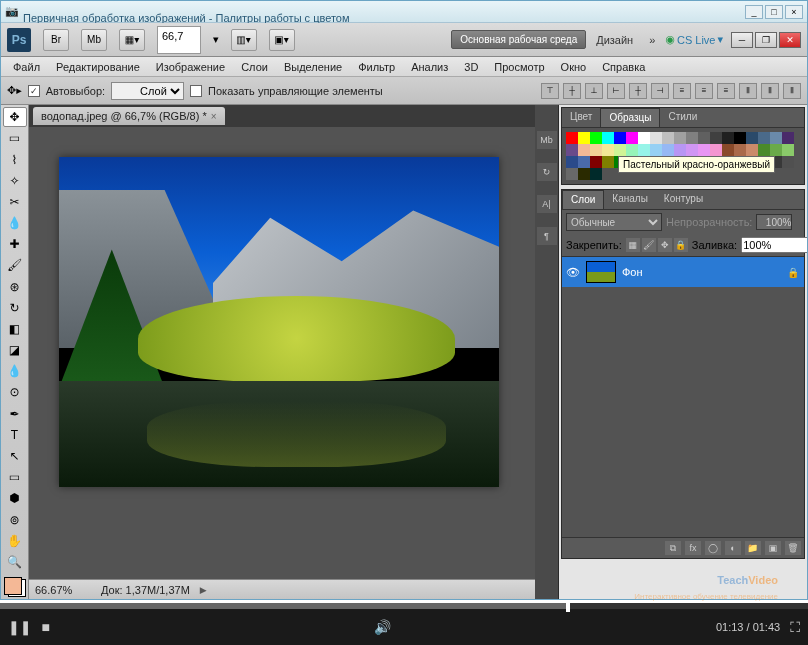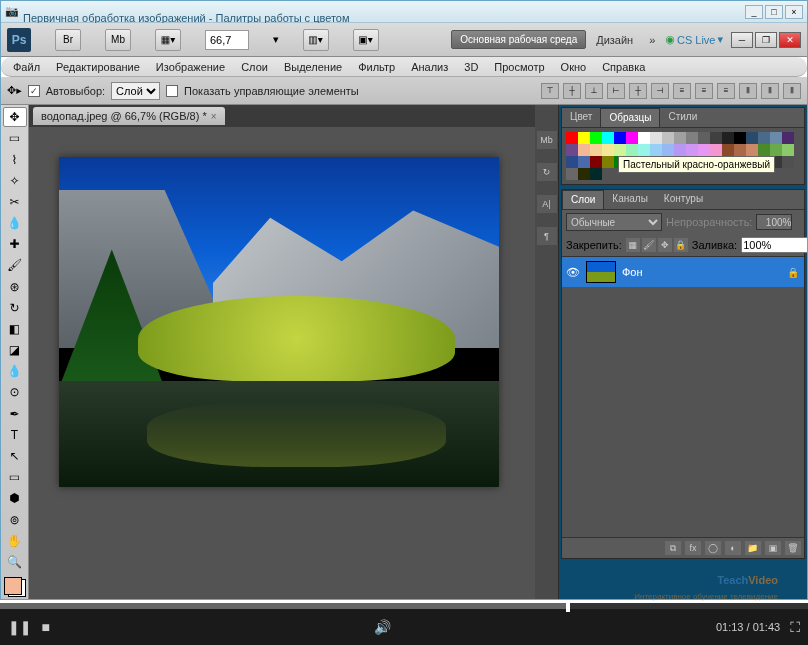--- a/index.html
+++ b/index.html
@@ -7,41 +7,41 @@
 
 
 .window { border: 1px solid #6aa4c4; width: 808px; height: 600px; display: flex; flex-direction: column; }
 .titlebar { background: linear-gradient(#e8f4f8, #d0e5ed); height: 22px; display: flex; align-items: center; padding: 0 4px; border-bottom: 1px solid #a8c4d4; }
 .titlebar .icon { width: 14px; height: 14px; margin-right: 4px; }
 .titlebar .title { color: #2a5a77; flex: 1; margin-top: 12px; }
 .titlebar .wbtns { display: flex; gap: 2px; }
 .titlebar .wbtn { width: 18px; height: 14px; border: 1px solid #8fb3c8; background: #e8f0f4; font-size: 9px; text-align: center; line-height: 12px; cursor: pointer; }
 
 
-.apptoolbar { background: linear-gradient(#dcdcdc, #c8c8c8); height: 34px; display: flex; align-items: center; padding: 0 6px; gap: 24px; border-bottom: 1px solid #888; }
+.apptoolbar { background: linear-gradient(#dcdcdc, #c8c8c8); height: 34px; display: flex; align-items: center; padding: 0 6px; gap: 12px; border-bottom: 1px solid #888; }
 .ps-icon { width: 24px; height: 24px; background: #1a3d5c; color: #7fb3d5; font-weight: bold; font-size: 12px; display: flex; align-items: center; justify-content: center; border-radius: 2px; }
 .tbtn { width: 26px; height: 22px; background: linear-gradient(#eee,#ccc); border: 1px solid #999; border-radius: 2px; display: flex; align-items: center; justify-content: center; font-size: 10px; cursor: pointer; }
-.zoomfield { width: 44px; height: 20px; background: #fff; border: 1px solid #999; padding: 0 4px; line-height: 18px; }
+.zoomfield { width: 44px; height: 28px; background: #fff; border: 1px solid #999; padding: 0 4px; line-height: 18px; }
 .ws-right { margin-left: auto; display: flex; align-items: center; gap: 4px; }
 .ws-btn { background: linear-gradient(#888,#666); color: #fff; padding: 3px 8px; border-radius: 2px; border: 1px solid #555; font-size: 10px; cursor: pointer; }
 .ws-link { color: #333; padding: 3px 6px; cursor: pointer; }
 .cslive { color: #2a7aaa; display:flex; align-items:center; gap:2px;}
 .win-btns { display: flex; gap: 2px; margin-left: 4px; }
 .win-btn { width: 22px; height: 16px; border: 1px solid #666; background: linear-gradient(#eee,#ccc); font-size: 9px; cursor: pointer; display:flex;align-items:center;justify-content:center;}
 .win-btn.red { background: linear-gradient(#e66,#c22); color:#fff; }
 
 
-.menubar { background: linear-gradient(#e8e8e8,#d8d8d8); height: 20px; display: flex; align-items: center; padding: 0 4px; border-bottom: 1px solid #aaa; border-radius: 10px; }
+.menubar { background: linear-gradient(#e8e8e8,#d8d8d8); height: 20px; display: flex; align-items: center; padding: 0 4px; border-bottom: 1px solid #aaa; }
 .menubar span { padding: 2px 8px; cursor: pointer; color: #222; }
 
 
 .optbar { background: linear-gradient(#d0d0d0,#c0c0c0); height: 28px; display: flex; align-items: center; padding: 0 6px; gap: 6px; border-bottom: 1px solid #888; }
 .optbar .ck { width: 12px; height: 12px; background: #fff; border: 1px solid #666; display: inline-flex; align-items: center; justify-content: center; font-size: 9px; color: #333; }
 .optbar label { color: #222; }
-.optbar select { height: 18px; font-size: 11px; background: #f0f0f0; border: 1px solid #888; }
+.optbar select { height: 18px; font-size: 11px; background: #f0f0f0; border: 1px solid #888; padding-left: 24px; }
 .opt-icons { display: flex; gap: 4px; margin-left: auto; }
 .opt-icon { width: 18px; height: 16px; background: #bbb; border: 1px solid #888; font-size: 8px; display:flex;align-items:center;justify-content:center; cursor:pointer;}
 
 
 .main { flex: 1; display: flex; background: #535353; overflow: hidden; }
 
 
 .vstrip { width: 24px; background: #4a4a4a; display: flex; flex-direction: column; align-items: center; gap: 14px; padding-top: 26px; border-right: 1px solid #2a2a2a; }
 .vstrip .vbtn { width: 20px; height: 18px; background: #5a5a5a; font-size:9px; color:#ccc; display:flex;align-items:center;justify-content:center; cursor:pointer;}
 
@@ -66,21 +66,21 @@
 .mountain2 { position:absolute; top:10%; left:0; width:40%; height:48%; background: linear-gradient(#8a9298,#5a6268); clip-path: polygon(0 0, 60% 0, 100% 100%, 0 100%);}
 .trees { position:absolute; top:28%; left:0; width:24%; height:42%; background: linear-gradient(#0a3a0a,#1a5a1a); clip-path: polygon(50% 0, 100% 100%, 0 100%);}
 .foliage { position:absolute; top:42%; left:18%; right:10%; height:26%; background: radial-gradient(circle,#c4d442,#7a9a1a); border-radius: 60% 60% 40% 40%;}
 .water { position:absolute; bottom:0; left:0; right:0; height:32%; background: linear-gradient(#2a3a2a,#0a1a0a); }
 .reflection { position:absolute; bottom:6%; left:20%; right:12%; height:20%; background: linear-gradient(#6a7a2a,transparent); opacity:0.6; transform: scaleY(-1); border-radius: 40%;}
 .statusbar { height: 20px; background: linear-gradient(#d8d8d8,#c4c4c4); display: flex; align-items: center; padding: 0 6px; gap: 10px; color: #222; border-top:1px solid #888;}
 .statusbar .zoom { width: 56px; }
 .statusbar .arrow { font-size: 9px; color: #555; cursor:pointer; }
 
 
-.rightpanels { width: 248px; background: #0c4a6e; display: flex; flex-direction: column; }
+.rightpanels { width: 248px; background: #e5e5e5; display: flex; flex-direction: column; }
 .panel { background: #535353; border: 1px solid #2a2a2a; margin: 2px; }
 .panel-tabs { display: flex; background: #5a5a5a; height: 20px; border-bottom:1px solid #333;}
 .ptab { padding: 3px 8px; color: #ccc; cursor: pointer; font-size: 10px;}
 .ptab.active { background: #6a6a6a; color: #fff; border: 1px solid #333; border-bottom: none;}
 .swatches { padding: 4px; display: flex; flex-wrap: wrap; gap: 0; position:relative;}
 .swatch { width: 12px; height: 12px; cursor: pointer; }
 .tooltip { position: absolute; background: #ffffe0; border: 1px solid #666; padding: 2px 4px; font-size: 10px; color: #000; top: 28px; left: 56px; z-index:10;}
 
 .layers-body { background: #535353; }
 .layer-controls { display: flex; align-items: center; padding: 3px 4px; gap: 4px; background: #5a5a5a; }
@@ -226,20 +226,25 @@
           <div class="landscape">
             <div class="sky"></div>
             <div class="mountain2"></div>
             <div class="mountain"></div>
             <div class="trees"></div>
             <div class="foliage"></div>
             <div class="water"></div>
             <div class="reflection"></div>
           </div>
         </div>
+      </div>
+      <div class="statusbar">
+        <span class="zoom">66.67%</span>
+        <span>Док: 1,37M/1,37M</span>
+        <span class="arrow">▶</span>
       </div>
     </div>
 
     <div class="vstrip">
       <div class="vbtn">Mb</div>
       <div class="vbtn">↻</div>
       <div class="vbtn">A|</div>
       <div class="vbtn">¶</div>
     </div>
 

